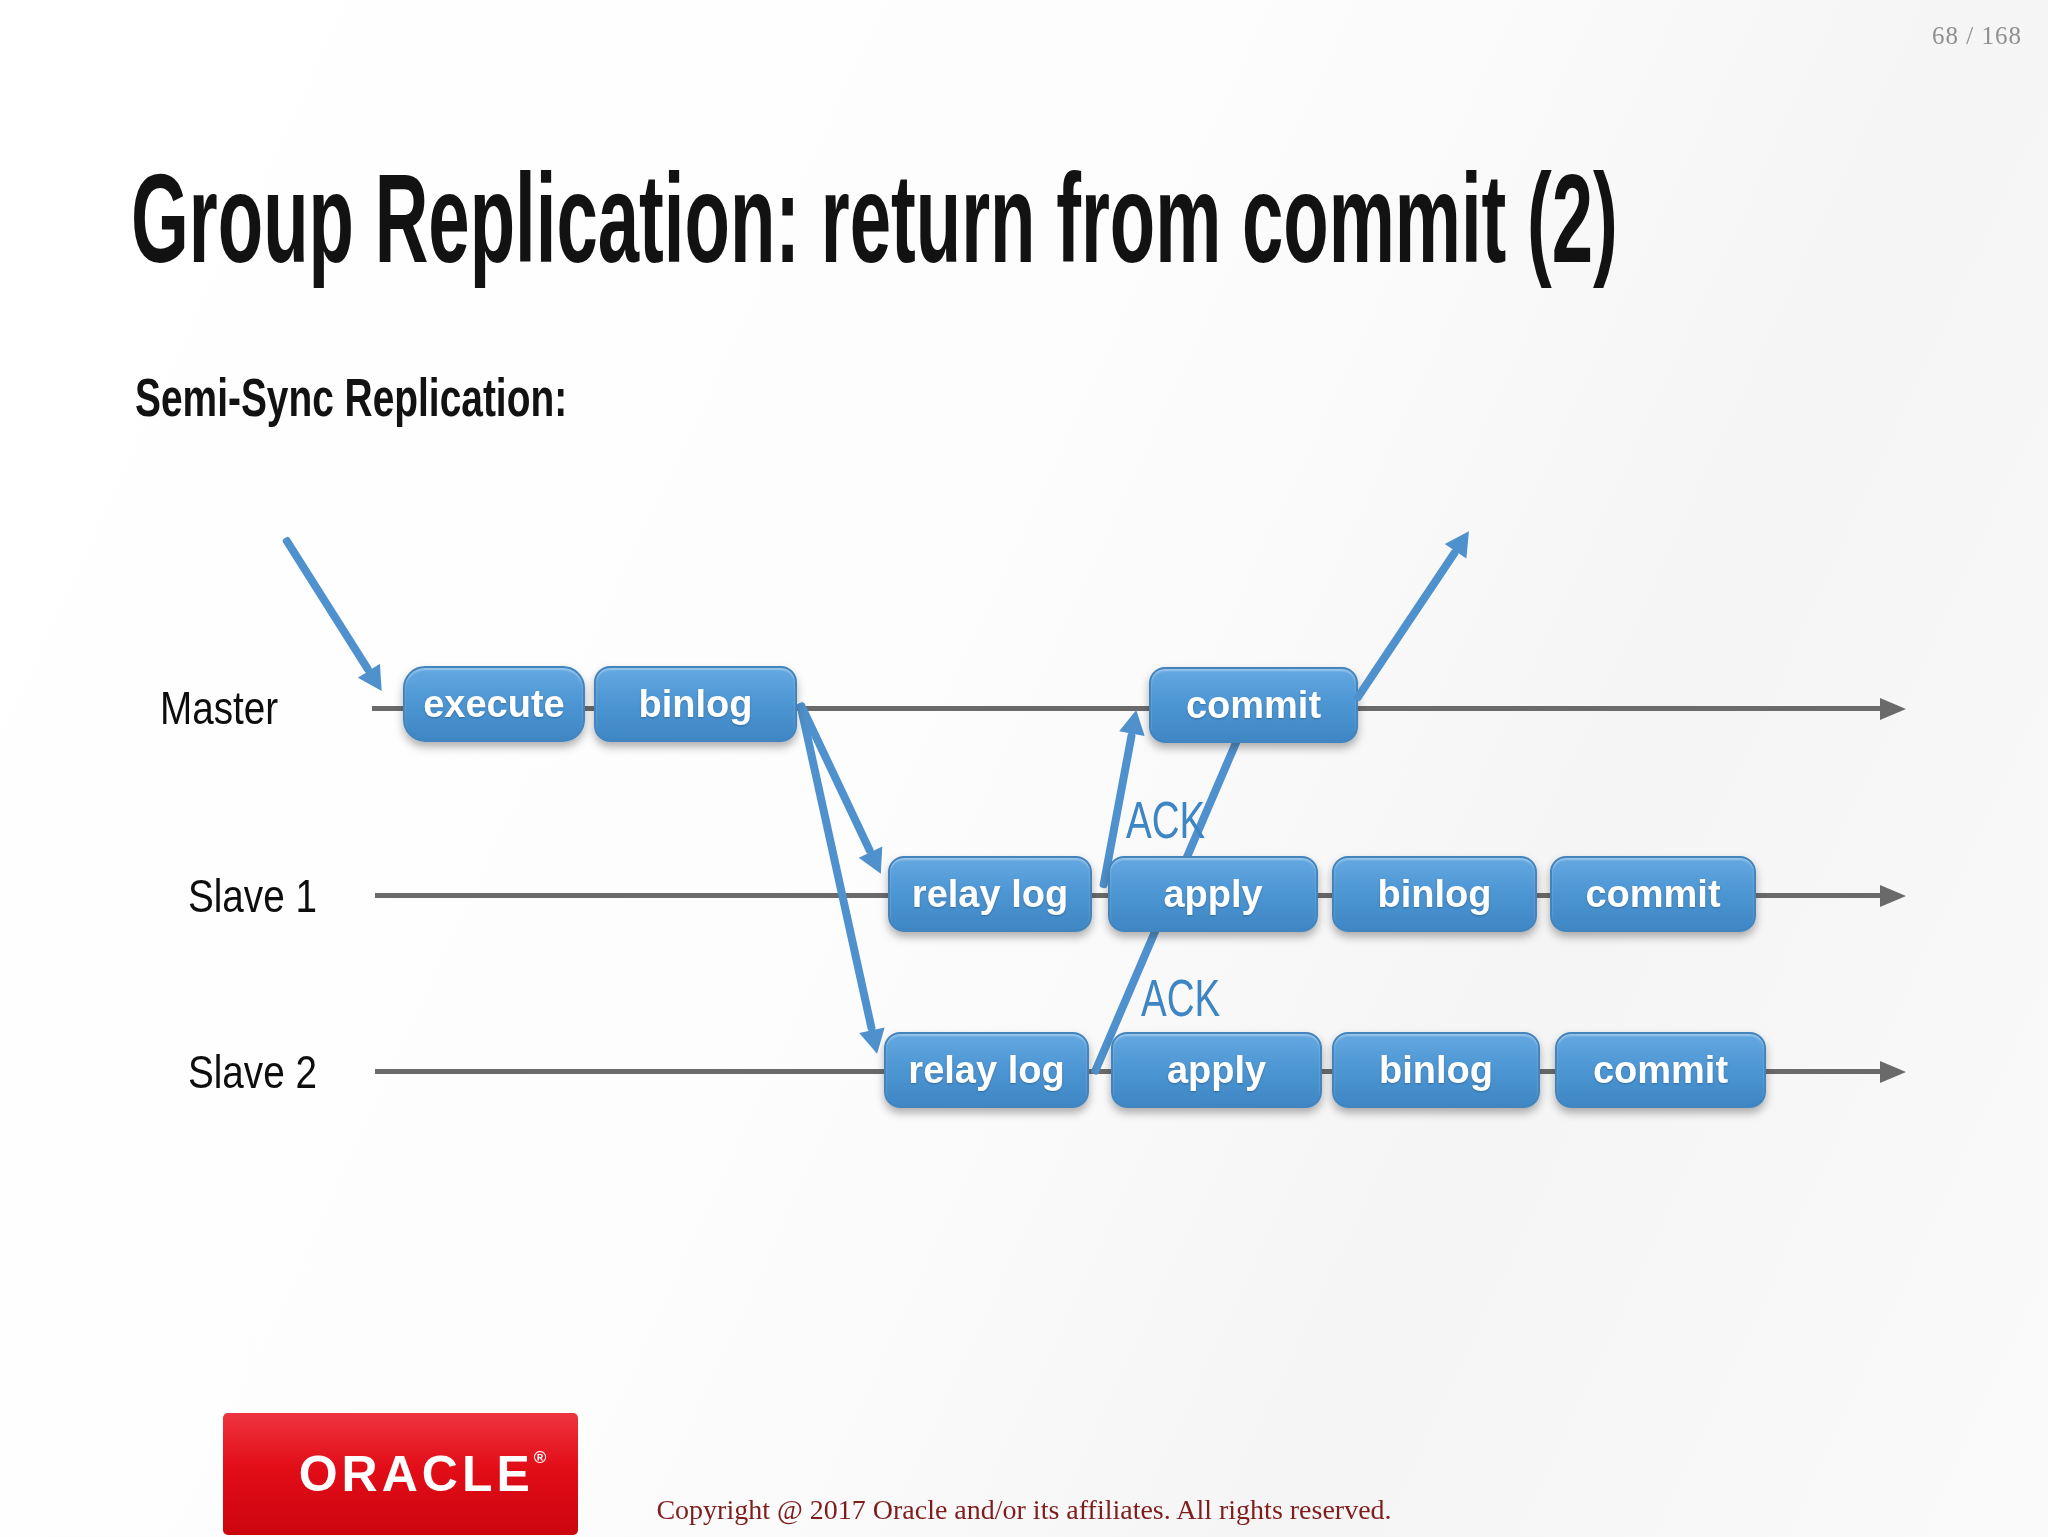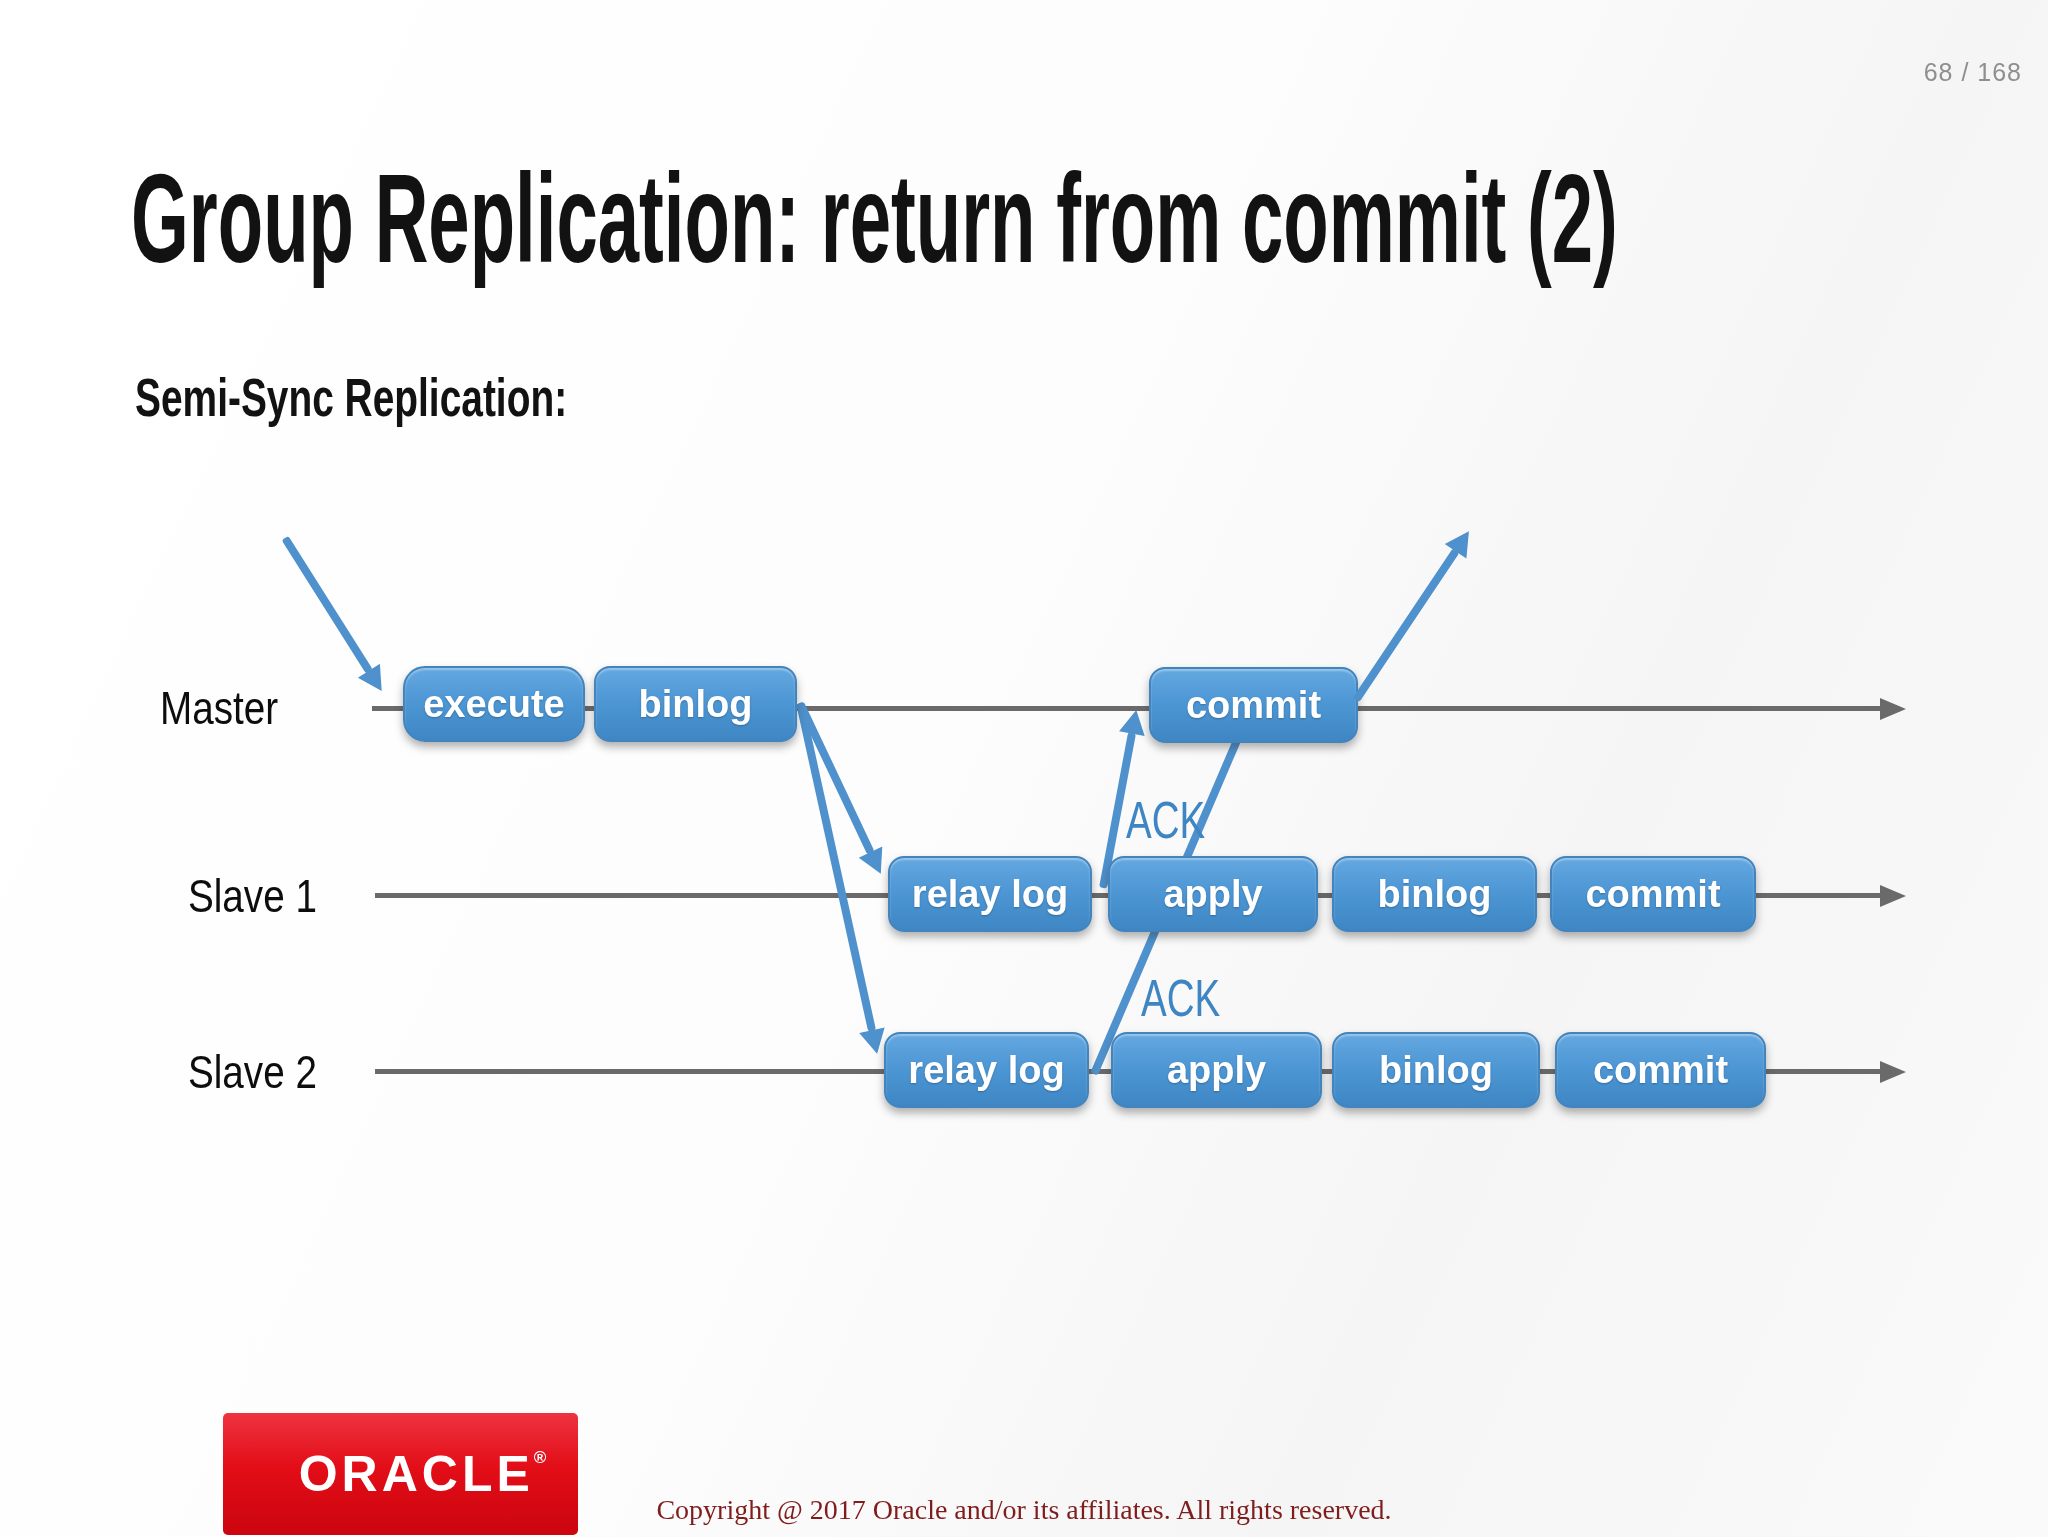--- a/index.html
+++ b/index.html
@@ -6,21 +6,21 @@
   body{
     width:2048px;height:1537px;position:relative;overflow:hidden;
     background:linear-gradient(115deg,#ffffff 0%,#fdfdfd 45%,#f5f5f6 72%,#fafafb 100%);
     font-family:"Liberation Sans",sans-serif;
   }
   .abs{position:absolute;}
 
   
   .page-number{
     right:26px;top:22px;color:#8f8f8f;
-    font-family:Liberation Sans, sans-serif;font-size:25px;letter-spacing:1px;margin-top:36px;
+    font-family:Liberation Serif, serif;font-size:25px;letter-spacing:1px;
   }
   .slide-title{
     left:131px;top:150px;color:#121212;font-weight:700;font-size:126px;line-height:1.1;
     transform:scaleX(0.59);transform-origin:0 0;white-space:nowrap;letter-spacing:0;
   }
   .slide-subtitle{
     left:135px;top:366px;color:#121212;font-weight:700;font-size:54px;line-height:1.15;
     transform:scaleX(0.72);transform-origin:0 0;white-space:nowrap;
   }
 

